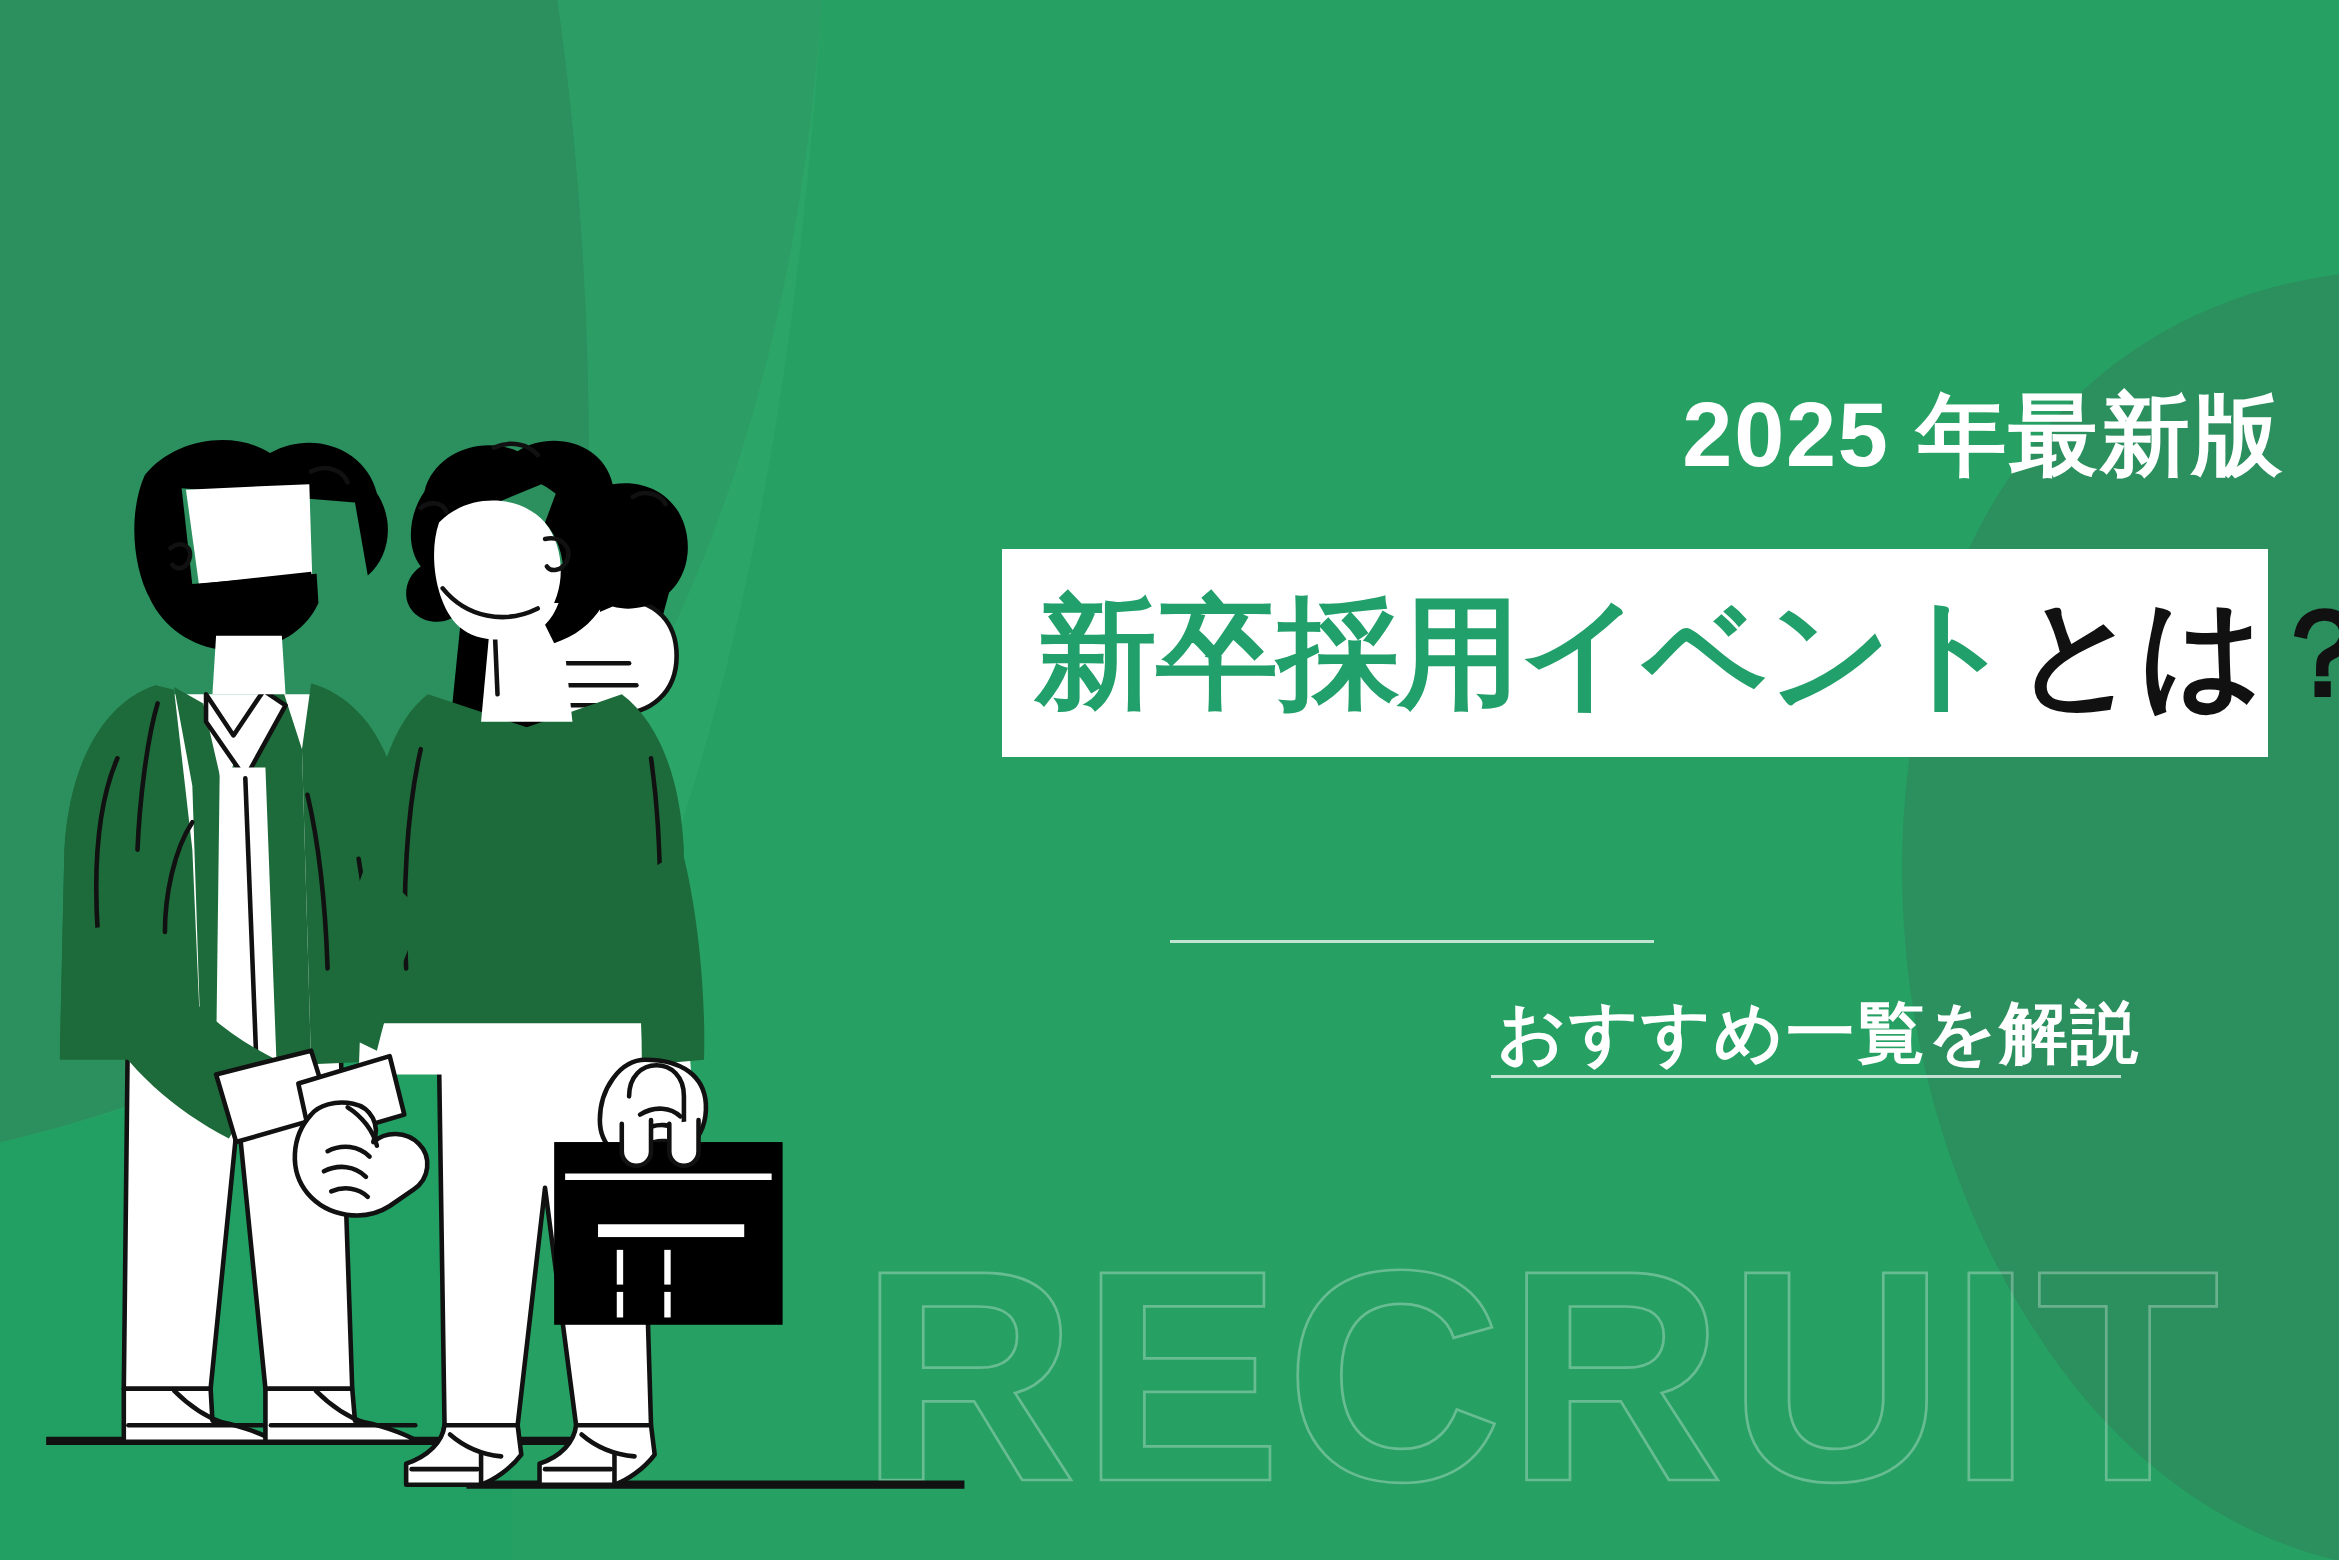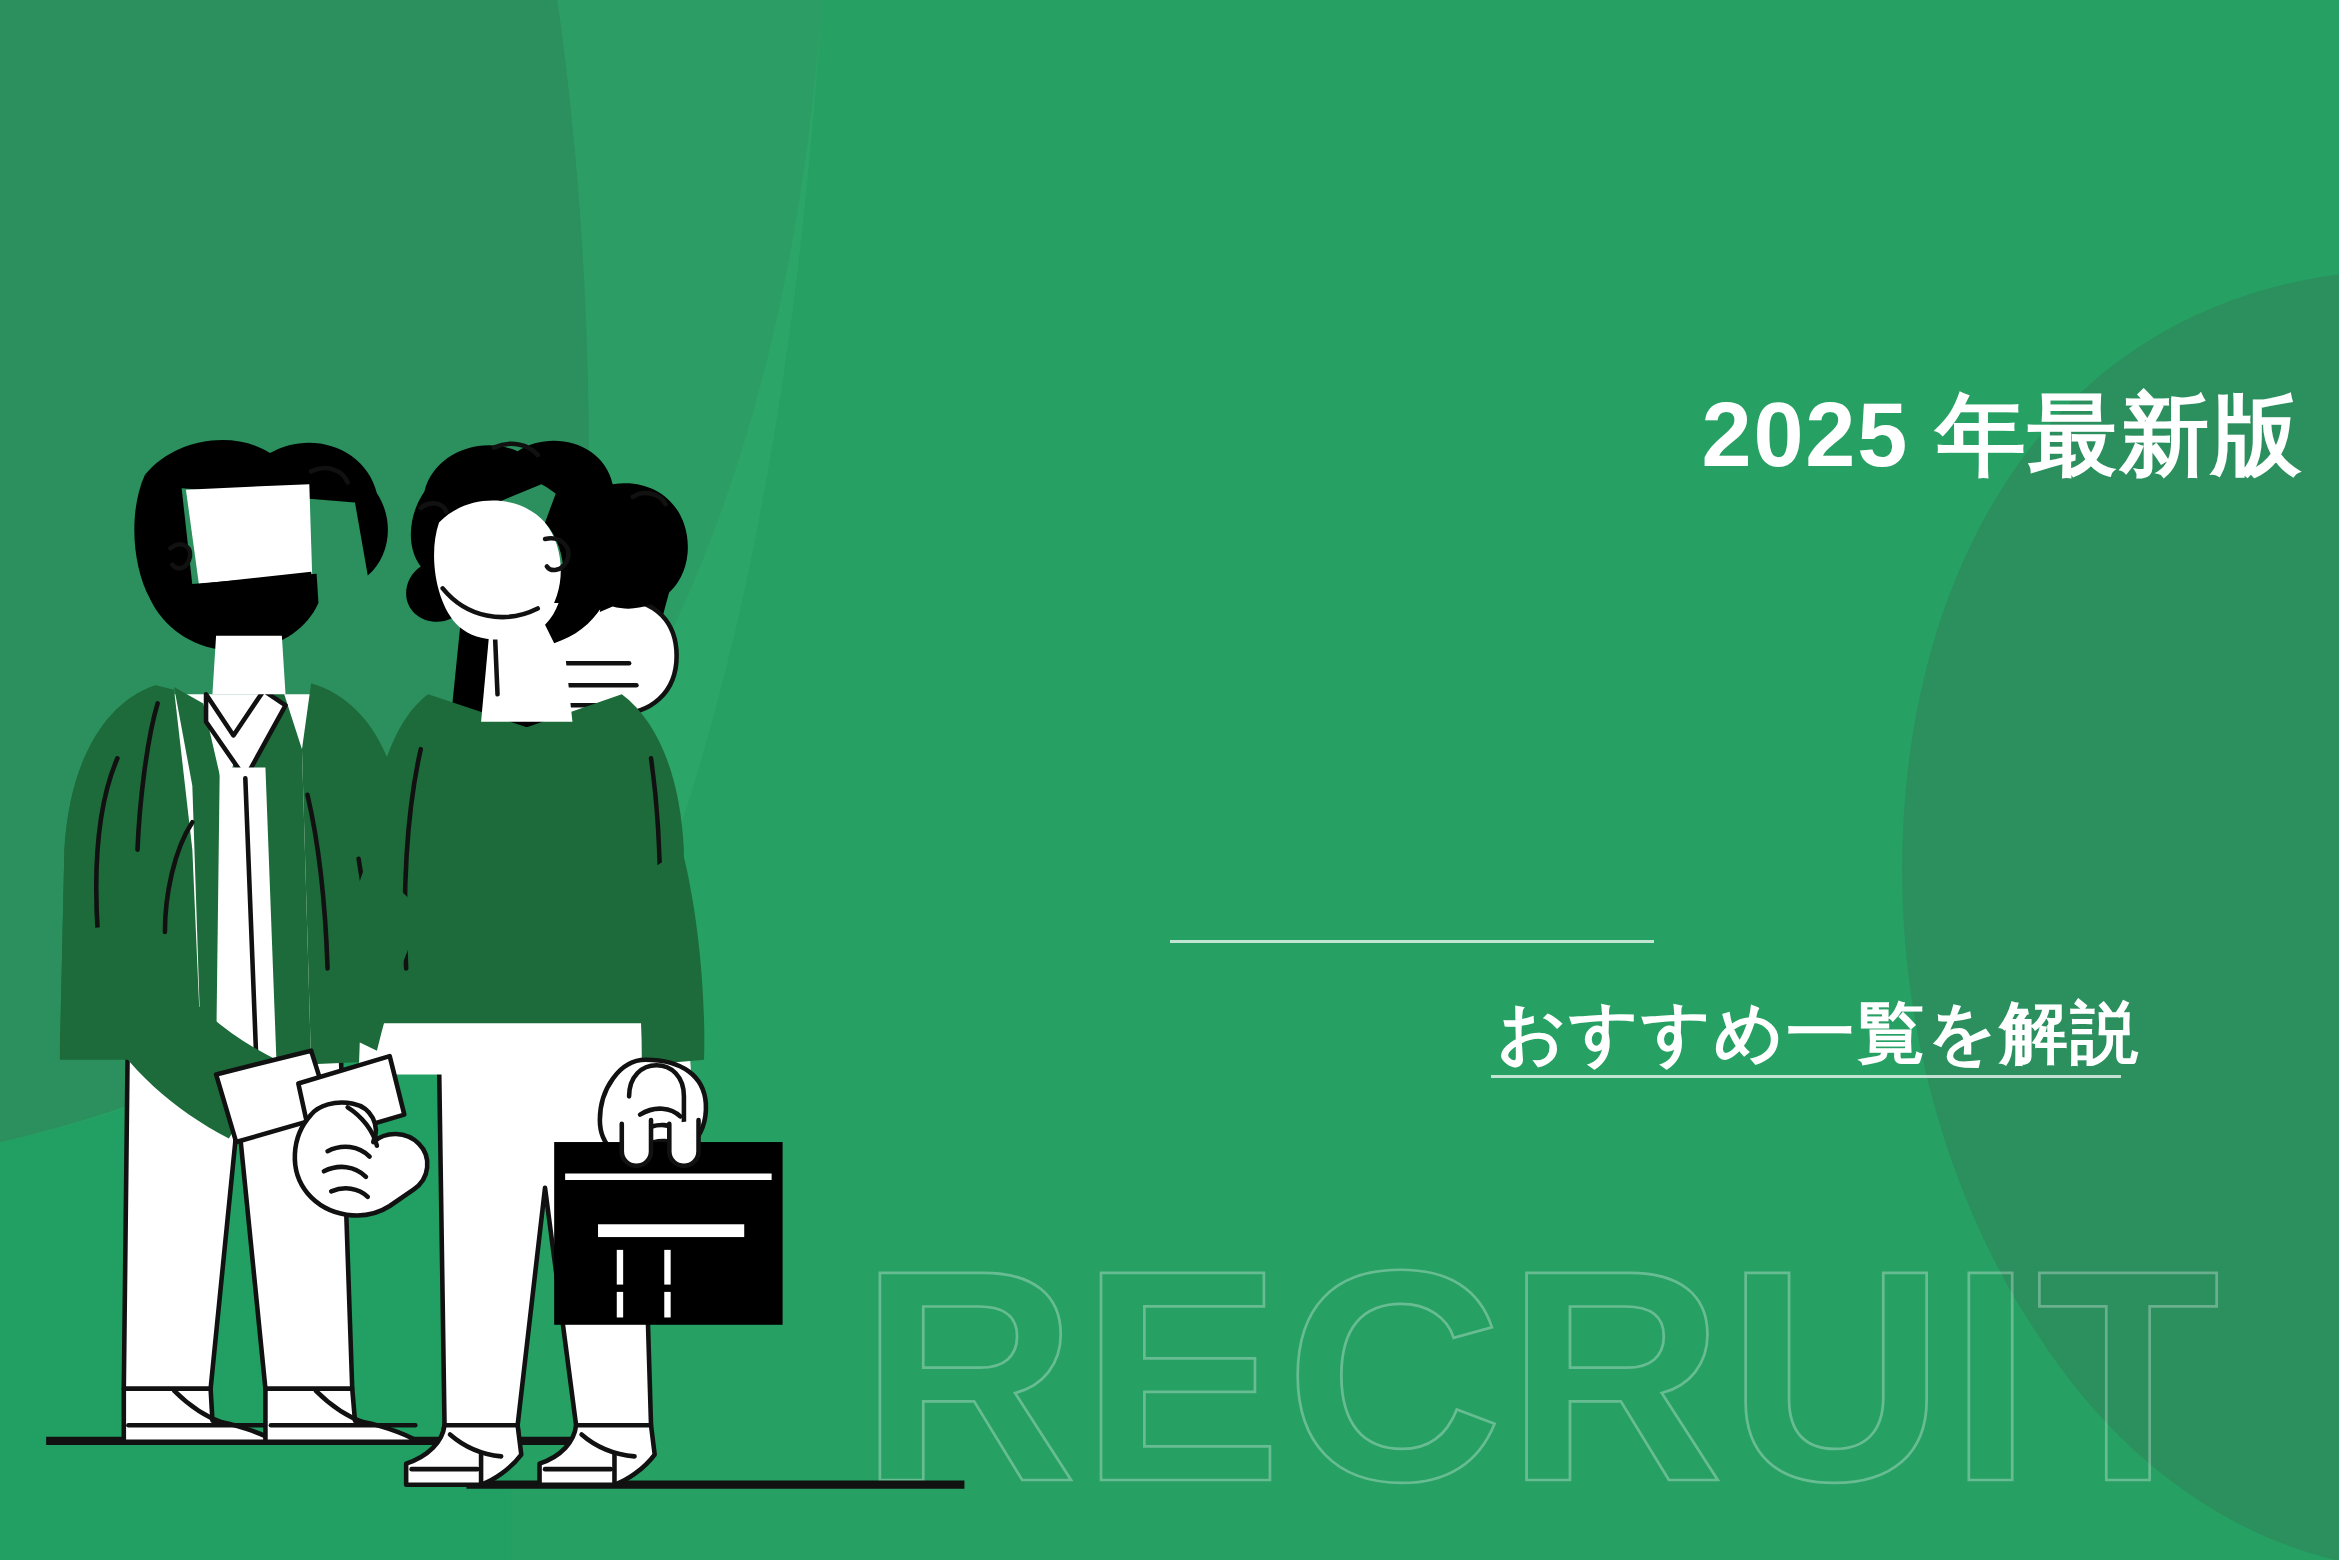--- a/index.html
+++ b/index.html
@@ -51,21 +51,21 @@
     width: 932px;
     height: 1106px;
   }
 
   
   .year-line {
     position: absolute;
     left: 1663px;
     top: 388px;
     width: 640px;
-    text-align: right;
+    text-align: center;
     color: #ffffff;
     font-size: 90px;
     font-weight: 700;
     letter-spacing: 1.8px;
     line-height: 1.05;
     white-space: nowrap;
   }
 
   .title-box {
     position: absolute;
@@ -283,20 +283,25 @@
             C376,772 366,752 346,748 C326,744 308,750 300,760 Z"></path>
       <path class="ln" d="M318,800 C334,792 352,794 364,806"></path>
       <path class="ln" d="M314,822 C330,814 348,816 360,828"></path>
       <path class="ln" d="M322,844 C336,838 352,840 362,850"></path>
       <path class="ln" d="M340,752 C356,762 368,778 372,794"></path>
     </g>
   </svg>
 
   <div class="year-line">2025 年最新版</div>
 
+  <div class="title-box">
+    <span class="title-text">
+      <span class="title-main">新卒採用イベント</span><span class="title-tail">とは？</span>
+    </span>
+  </div>
 
   <div class="sub-rule rule-1"></div>
 
   <div class="sub-line sub-2">おすすめ一覧を解説</div>
   <div class="sub-rule rule-2"></div>
 
 </div>
 
 
 </body></html>

